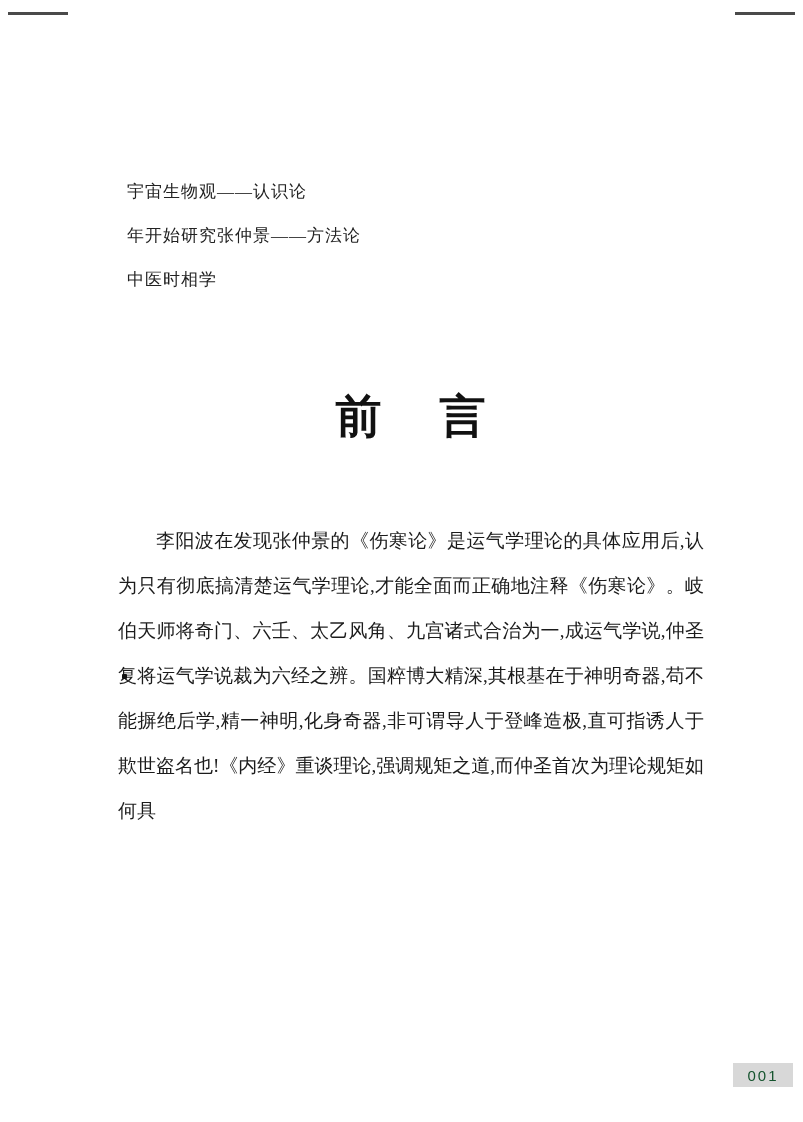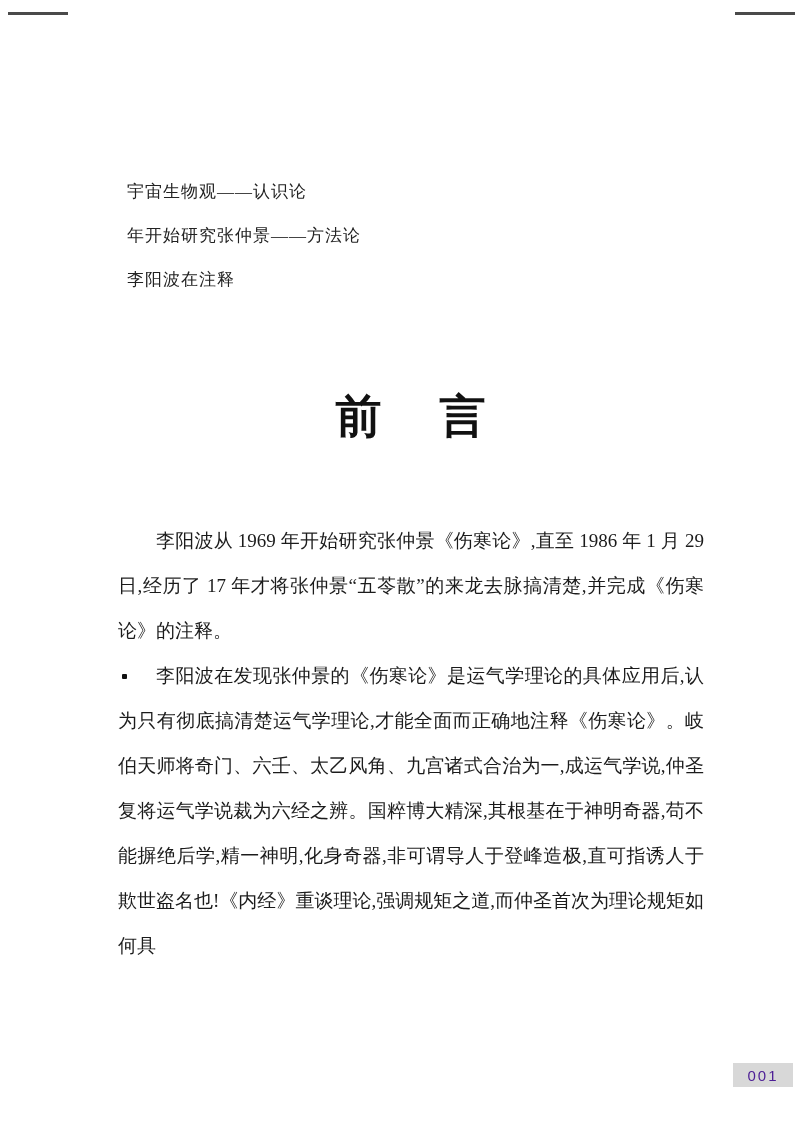--- a/index.html
+++ b/index.html
@@ -76,21 +76,21 @@
     border-radius: 1px;
   }
 
   .page-number-box {
     position: absolute;
     top: 1051px;
     right: 10px;
     width: 60px;
     height: 24px;
     background: #d8d8d8;
-    color: #4c1d95;
+    color: #14532d;
     font-family: "Liberation Sans", sans-serif;
     font-size: 15px;
     letter-spacing: 2px;
     display: flex;
     align-items: center;
     justify-content: center;
   }
 </style>
 </head>
 <body>
@@ -98,27 +98,26 @@
 <div class="scan-page">
 
   <div class="edge-mark edge-top-left"></div>
   <div class="edge-mark edge-top-right"></div>
   <div class="edge-mark edge-bottom-left"></div>
   <div class="edge-mark edge-bottom-right"></div>
 
   <div class="front-matter">
     <div>宇宙生物观——认识论</div>
     <div>年开始研究张仲景——方法论</div>
-    <div>李阳波在注释</div>
+    <div>中医时相学</div>
   </div>
 
   <div class="preface-title">前　言</div>
 
   <div class="body-text">
-    <p>李阳波从 1969 年开始研究张仲景《伤寒论》,直至 1986 年 1 月 29 日,经历了 17 年才将张仲景“五苓散”的来龙去脉搞清楚,并完成《伤寒论》的注释。</p>
     <p>李阳波在发现张仲景的《伤寒论》是运气学理论的具体应用后,认为只有彻底搞清楚运气学理论,才能全面而正确地注释《伤寒论》。岐伯天师将奇门、六壬、太乙风角、九宫诸式合治为一,成运气学说,仲圣复将运气学说裁为六经之辨。国粹博大精深,其根基在于神明奇器,苟不能摒绝后学,精一神明,化身奇器,非可谓导人于登峰造极,直可指诱人于欺世盗名也!《内经》重谈理论,强调规矩之道,而仲圣首次为理论规矩如何具</p>
   </div>
 
   <div class="scan-dot"></div>
 
   <div class="page-number-box">
     <span>001</span>
   </div>
 
 </div>

